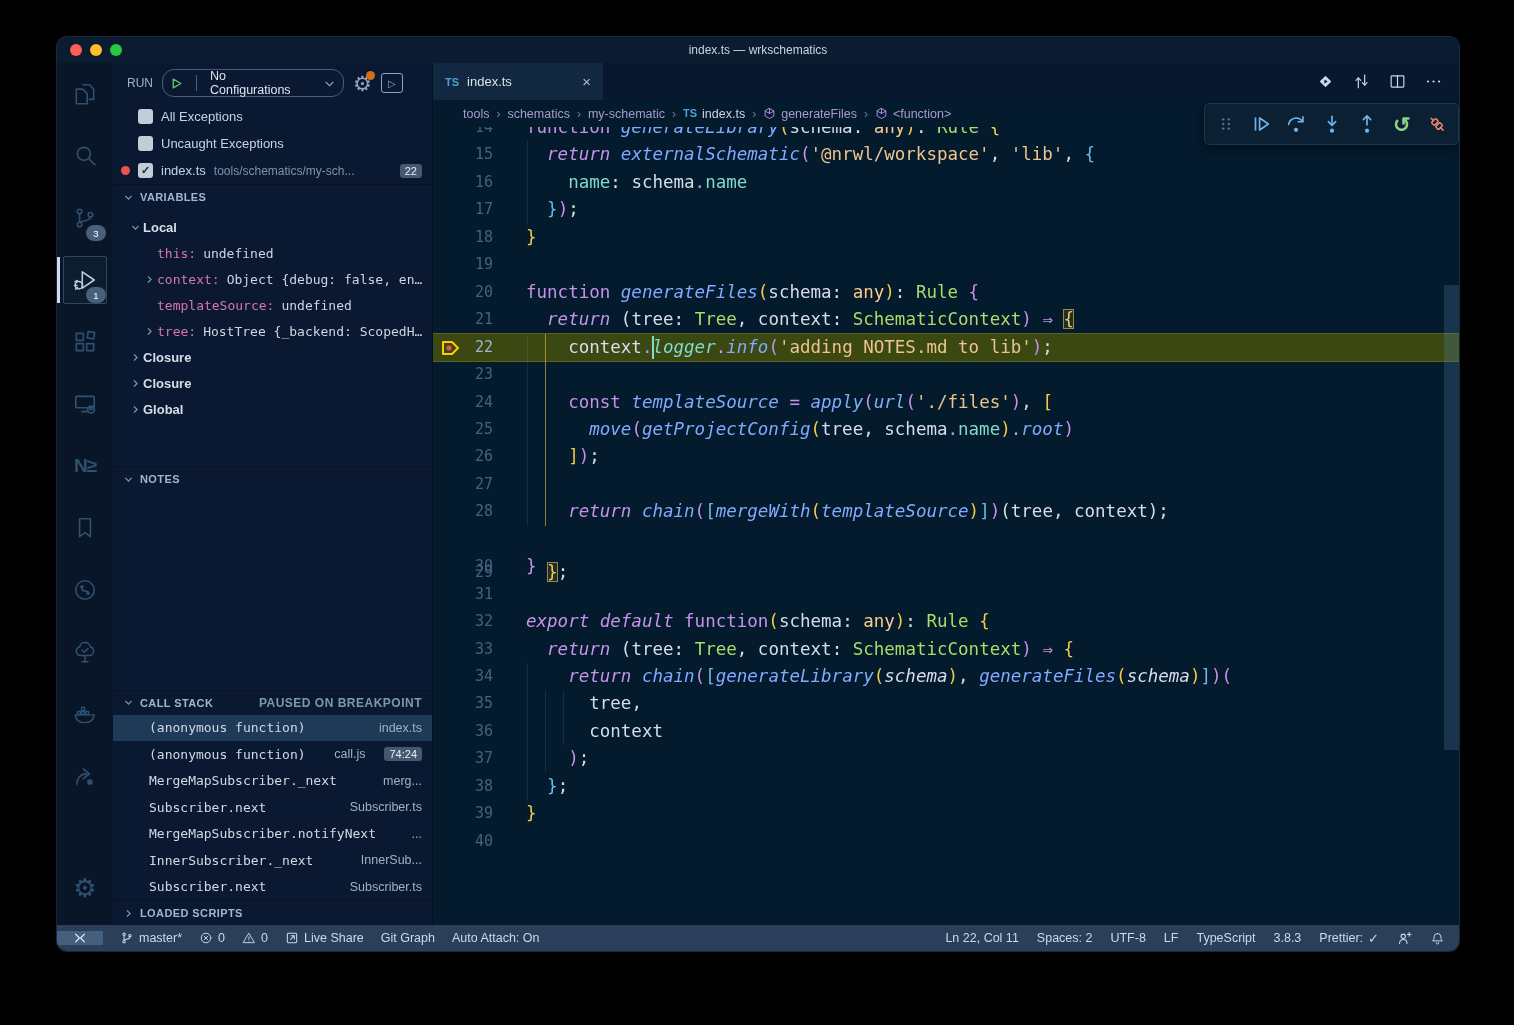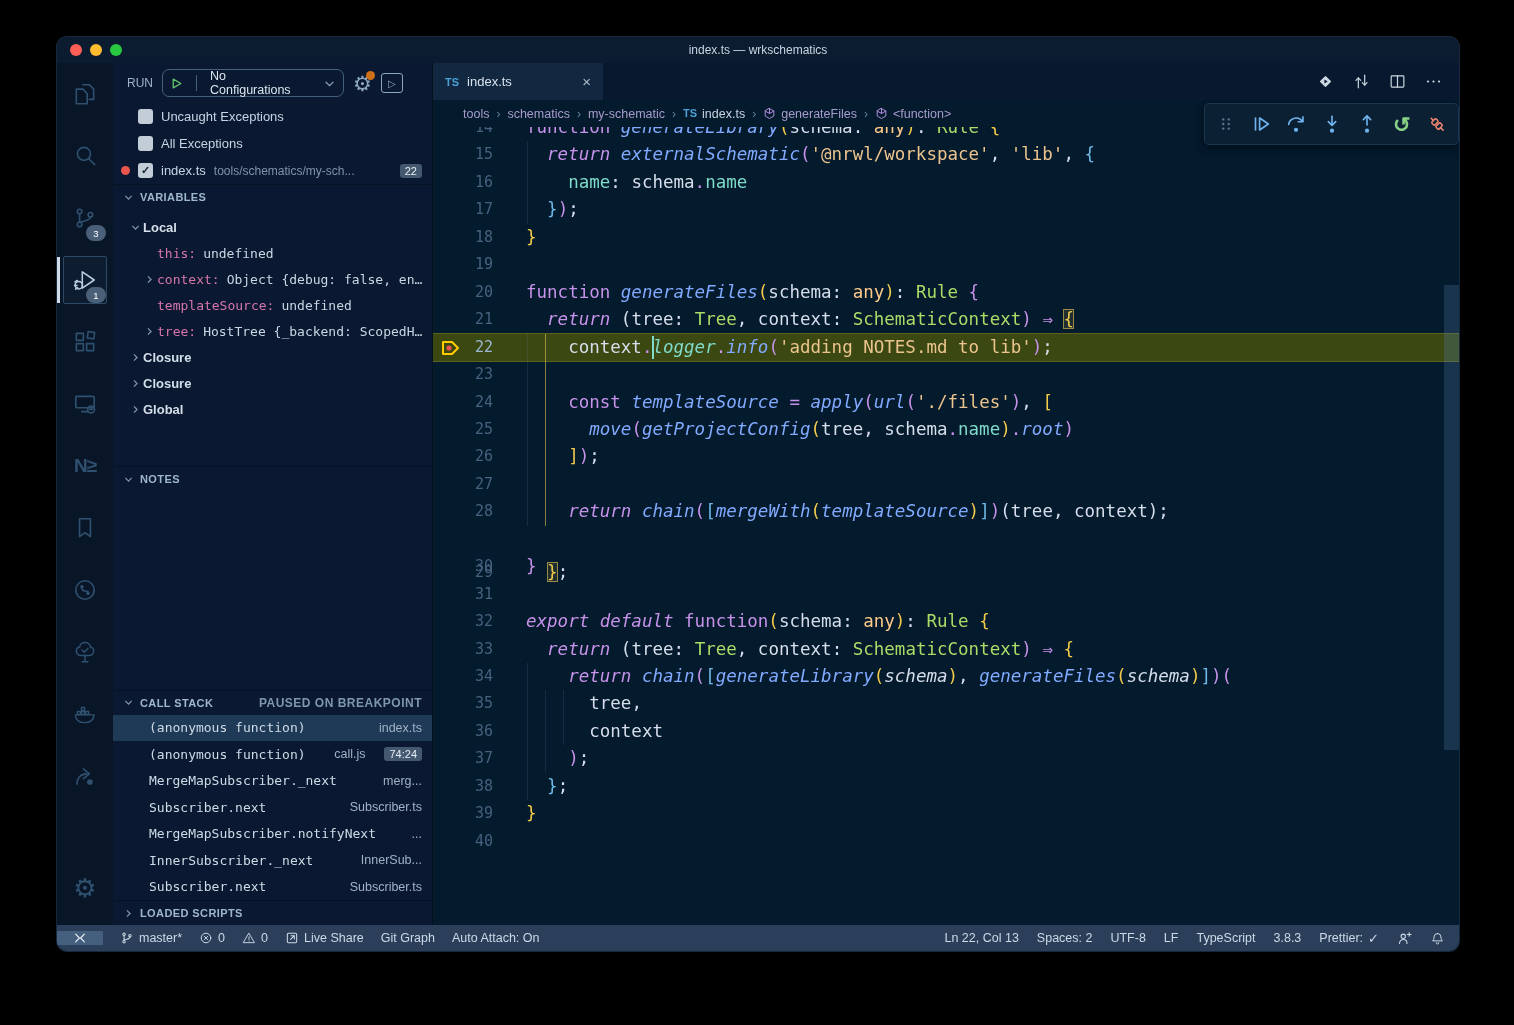--- a/index.html
+++ b/index.html
@@ -23,21 +23,21 @@
   .act-ind{position:absolute;left:0;top:8px;bottom:8px;width:2.5px;background:#cfdbe6;}
   .act-badge{position:absolute;right:7px;bottom:8px;min-width:16px;height:16px;border-radius:8px;background:#4a6078;
              color:#fff;font-size:9.5px;display:flex;align-items:center;justify-content:center;z-index:2;padding:0 2px;}
   .act-bottom{margin-top:auto;margin-bottom:6px;}
   .nx-text{font-size:19px;font-weight:bold;letter-spacing:-1px;}
   .gear-text{font-size:26px;line-height:1;}
   
   .sidebar{width:319px;background:#0a1931;flex:none;display:flex;flex-direction:column;border-right:1px solid #041220;font-size:13px;color:#c6d5e3;}
   .run-bar{height:40px;flex:none;display:flex;align-items:center;padding:0 10px 0 14px;gap:9px;}
   .run-label{font-size:12px;color:#9db3c8;}
-  .run-dd{height:26px;flex:1;max-width:166px;border:1px solid #45607c;border-radius:7px;display:flex;align-items:center;padding:0 7px;gap:13px;cursor:pointer;}
+  .run-dd{height:26px;flex:1;max-width:166px;border:1px solid #45607c;border-radius:12px;display:flex;align-items:center;padding:0 7px;gap:13px;cursor:pointer;}
   .run-dd .sep{width:1px;height:16px;background:#45607c;}
   .run-dd-label{font-size:12.5px;color:#dbe5ee;flex:1;}
   .icon-btn{position:relative;color:#8ca6bf;display:flex;align-items:center;justify-content:center;cursor:pointer;}
   .gear-dot{position:absolute;right:-3px;top:-2px;width:9px;height:9px;border-radius:50%;background:#ce7017;}
   .console-ic{width:20px;height:18px;border:1.4px solid #8ca6bf;border-radius:3px;display:flex;align-items:center;justify-content:center;font-size:10px;color:#8ca6bf;}
   .sec-head{height:24px;flex:none;display:flex;align-items:center;gap:6px;padding:0 10px;border-top:1px solid #071322;
             color:#9fb6cf;font-weight:bold;font-size:11px;letter-spacing:.4px;cursor:pointer;}
   .sec-head .right{margin-left:auto;font-size:12px;color:#7e96ae;letter-spacing:.5px;}
   .chev{color:#7e96ae;display:inline-flex;}
   .chev svg{width:11px;height:11px;}
@@ -258,25 +258,25 @@
             <span class="gear-text" style="font-size:21px">⚙</span>
             <span class="gear-dot"></span>
           </span>
           <span class="icon-btn">
             <span class="console-ic">▷</span>
           </span>
         </div>
         <div id="sidebar-sections" style="display:flex;flex-direction:column;flex:1;min-height:0;">
             <div class="bp-row">
               <span class="checkbox"></span>
-              <span>Uncaught Exceptions</span>
+              <span>All Exceptions</span>
             </div>
             <div class="bp-row">
               <span class="checkbox"></span>
-              <span>All Exceptions</span>
+              <span>Uncaught Exceptions</span>
             </div>
             <div class="bp-row">
               <span class="bp-dot"></span>
               <span class="checkbox">✓</span>
               <span>index.ts</span>
               <span class="bp-path">tools/schematics/my-sch...</span>
               <span class="badge">22</span>
             </div>
             <div class="sec-head">
               <span class="chev">
@@ -657,21 +657,21 @@
           </div>
           <div class="sb-item">
             <span>Git Graph</span>
           </div>
           <div class="sb-item">
             <span>Auto Attach: On</span>
           </div>
         </div>
       <div class="sb-right" id="sb-right">
           <div class="sb-item">
-            <span>Ln 22, Col 13</span>
+            <span>Ln 22, Col 11</span>
           </div>
           <div class="sb-item">
             <span>Spaces: 2</span>
           </div>
           <div class="sb-item">
             <span>UTF-8</span>
           </div>
           <div class="sb-item">
             <span>LF</span>
           </div>

